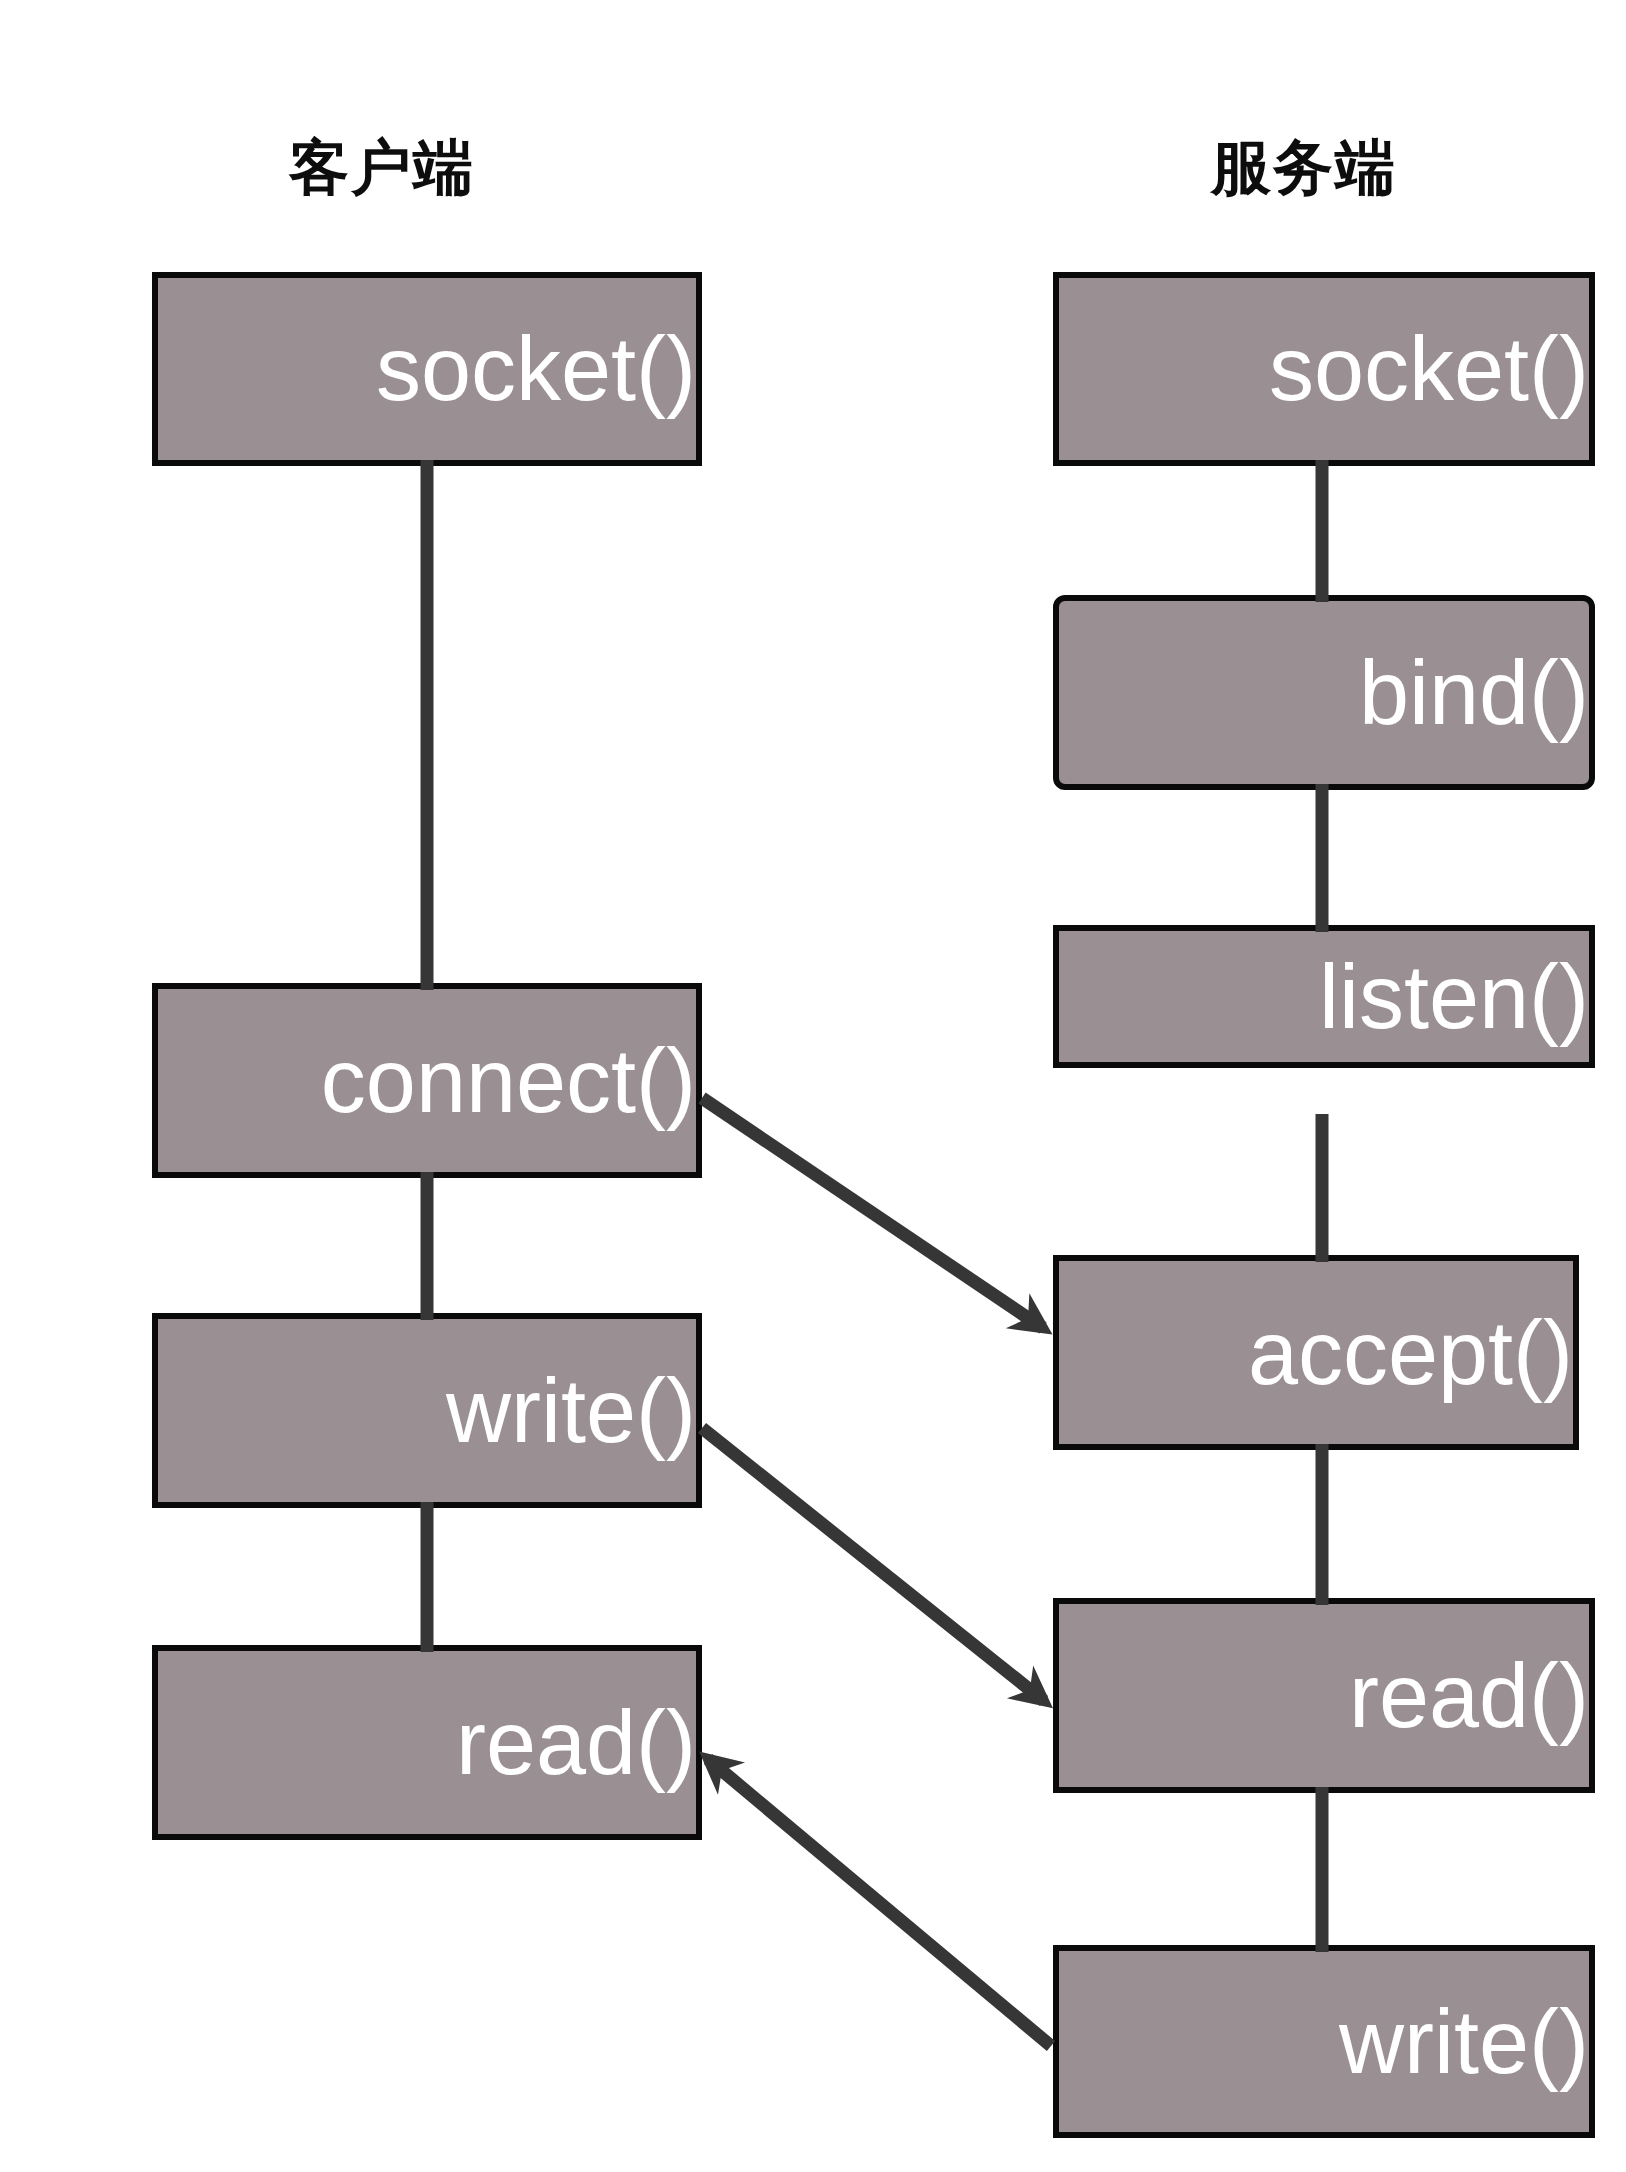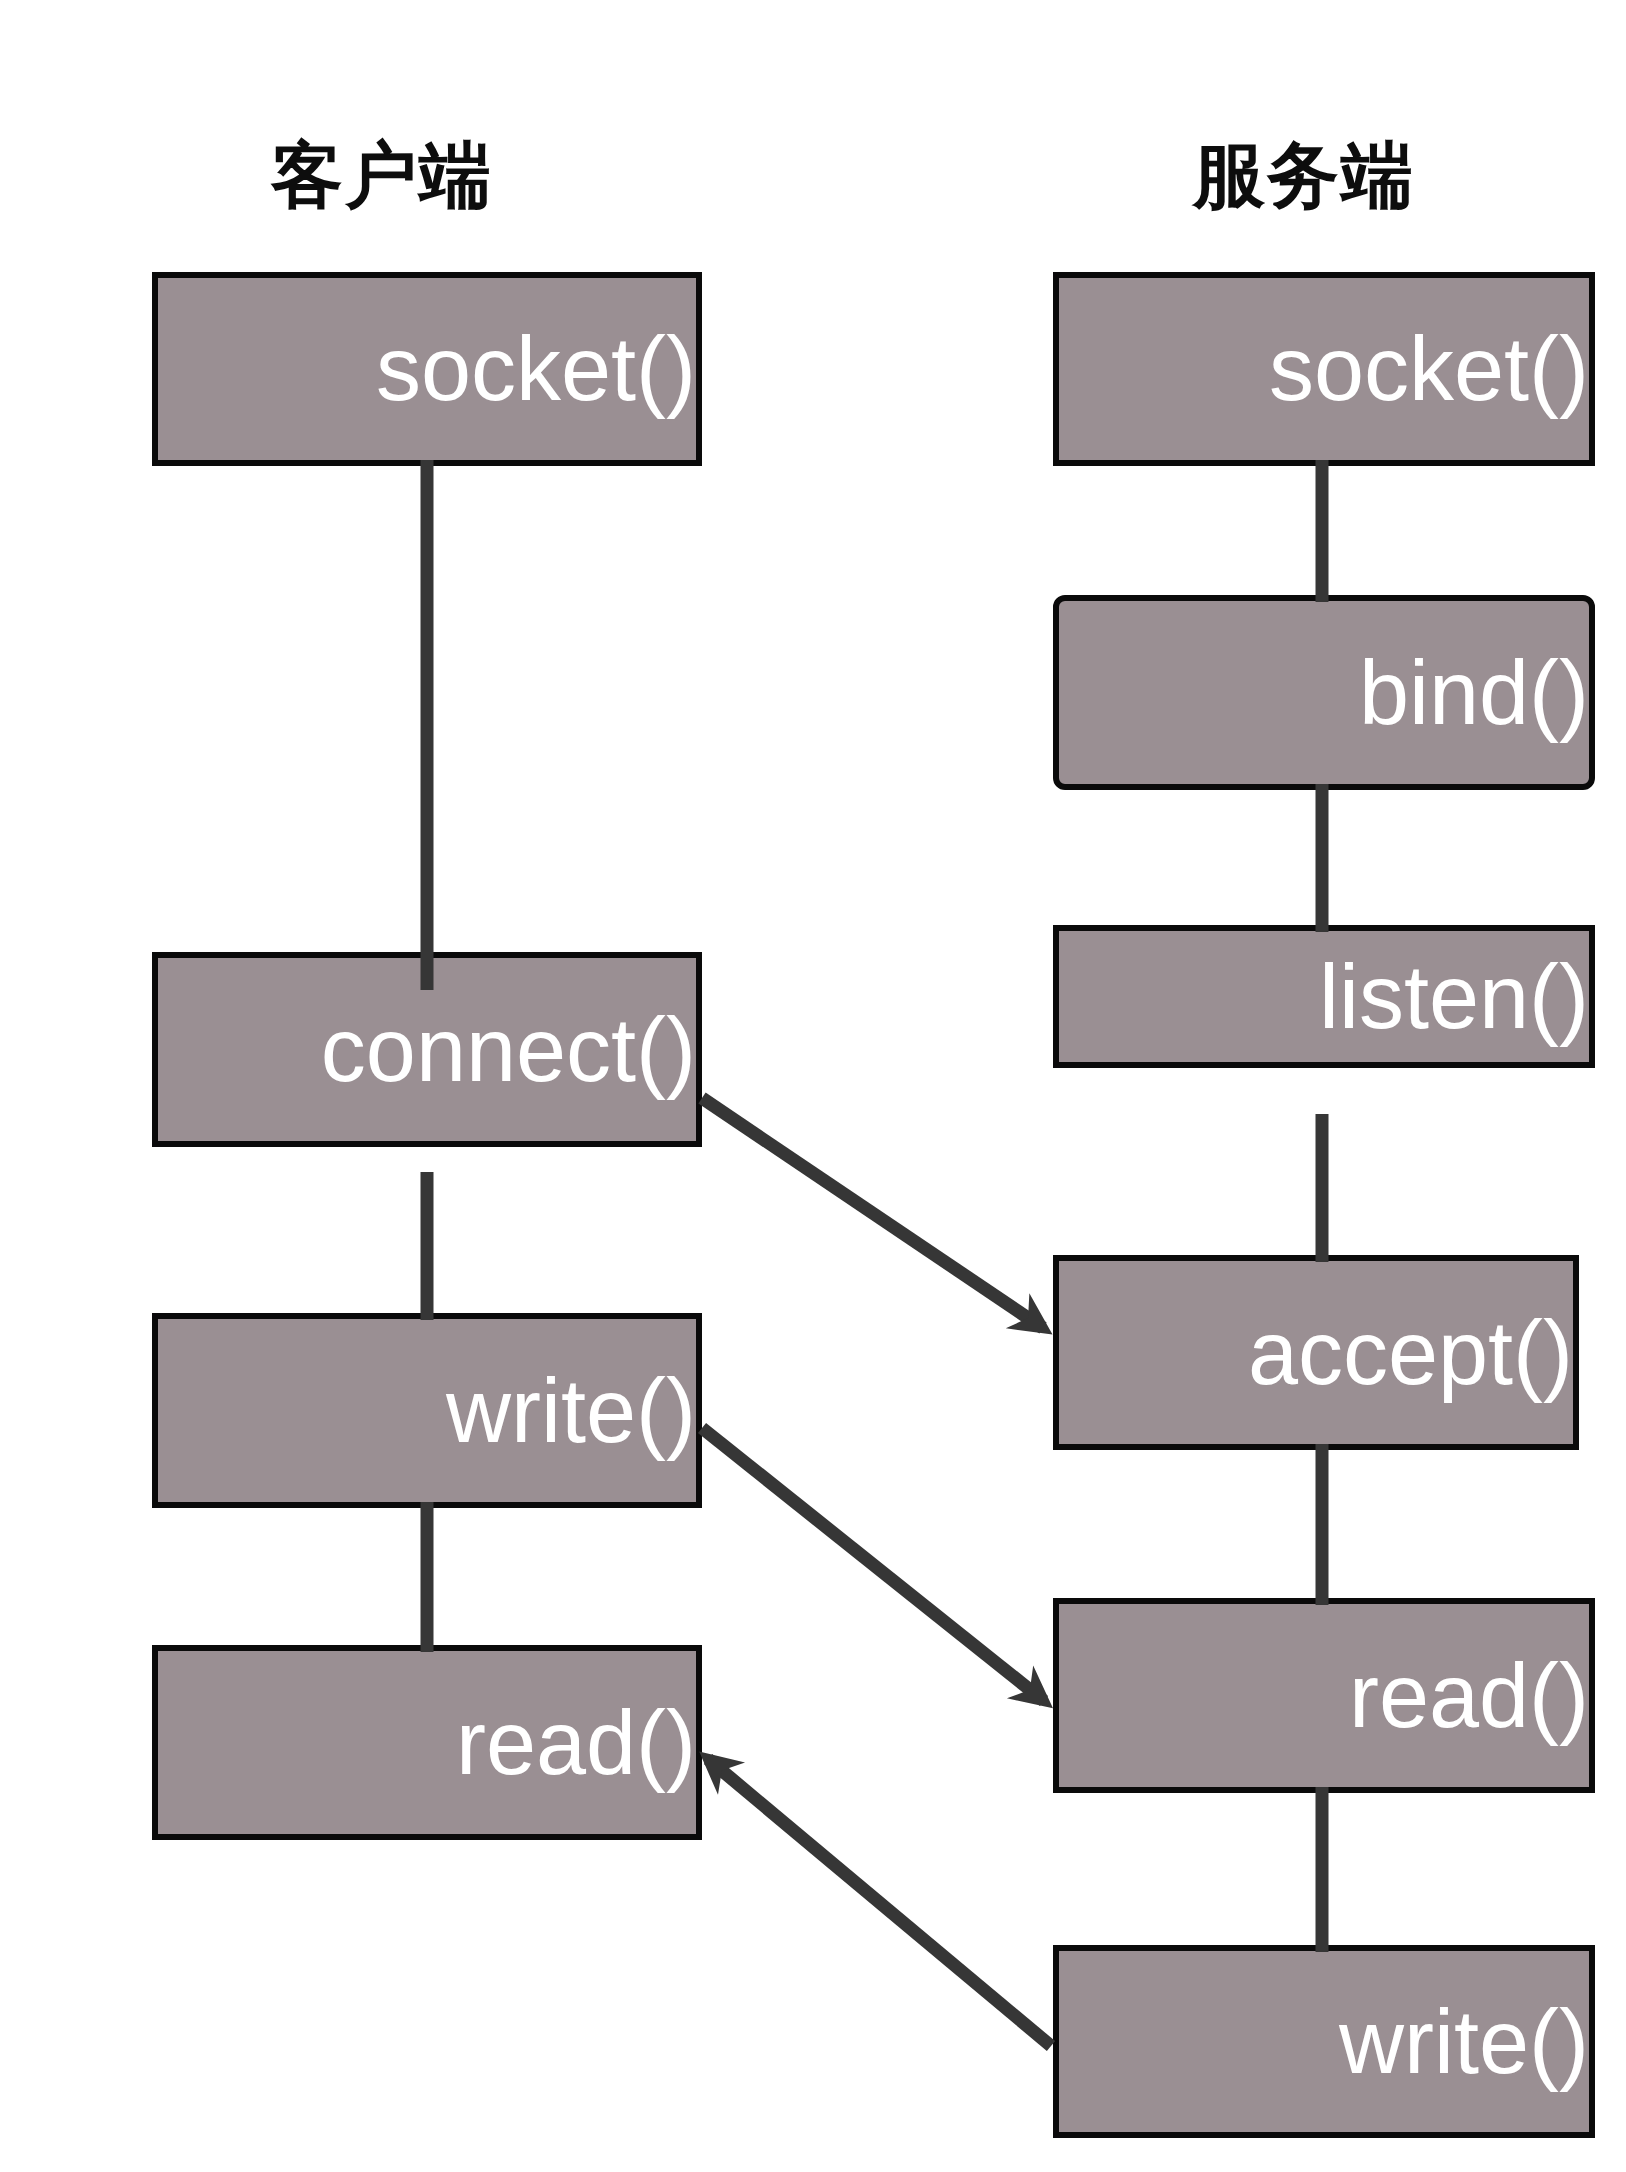--- a/index.html
+++ b/index.html
@@ -6,21 +6,21 @@
   .canvas{
     position:relative;
     width:1626px;height:2172px;
     background:var(--background,#ffffff);
     font-family:"Liberation Sans", sans-serif;
     overflow:hidden;
   }
   .col-title{
     position:absolute;
     top:128px;
-    font-size:72px;
+    font-size:60px;
     font-weight:bold;
     color:var(--heading,#0d0d0d);
     text-align:center;
     letter-spacing:2px;
     white-space:nowrap;
   }
   #t-client{left:152px;width:550px;transform:translateX(-45px);}
   #t-server{left:1053px;width:542px;transform:translateX(-20px);}
   .node{
     position:absolute;
@@ -30,21 +30,21 @@
     display:flex;align-items:center;justify-content:flex-end;
   }
   .node .label{
     color:var(--text,#ffffff);
     font-size:90px;
     line-height:1;
     white-space:nowrap;
   }
   
   #n-client-socket {left:152px; top:272px;  width:550px; height:194px;}
-  #n-client-connect{left:152px; top:952px;  width:550px; height:195px;}
+  #n-client-connect{left:152px; top:983px;  width:550px; height:195px;}
   #n-client-write  {left:152px; top:1313px; width:550px; height:195px;}
   #n-client-read   {left:152px; top:1645px; width:550px; height:195px;}
   
   #n-server-socket {left:1053px; top:272px;  width:542px; height:194px;}
   #n-server-bind   {left:1053px; top:595px;  width:542px; height:195px;border-radius:12px;}
   #n-server-listen {left:1053px; top:925px;  width:542px; height:143px;}
   #n-server-accept {left:1053px; top:1255px; width:526px; height:195px;}
   #n-server-read   {left:1053px; top:1598px; width:542px; height:195px;}
   #n-server-write  {left:1053px; top:1945px; width:542px; height:193px;}
   .overlay{

